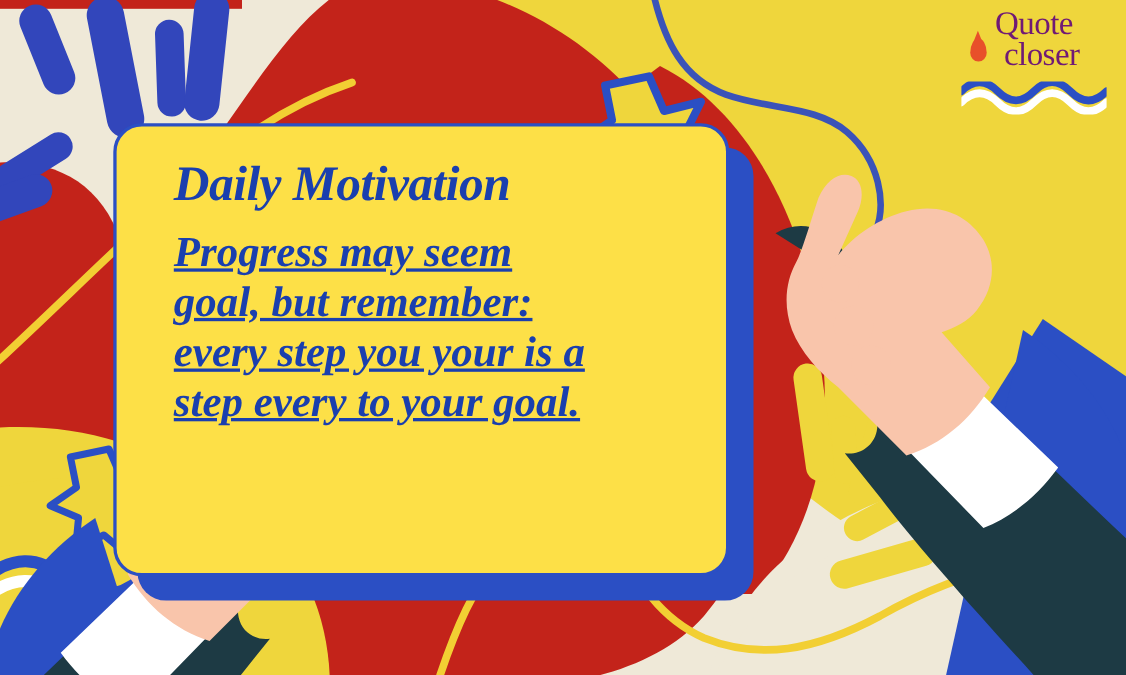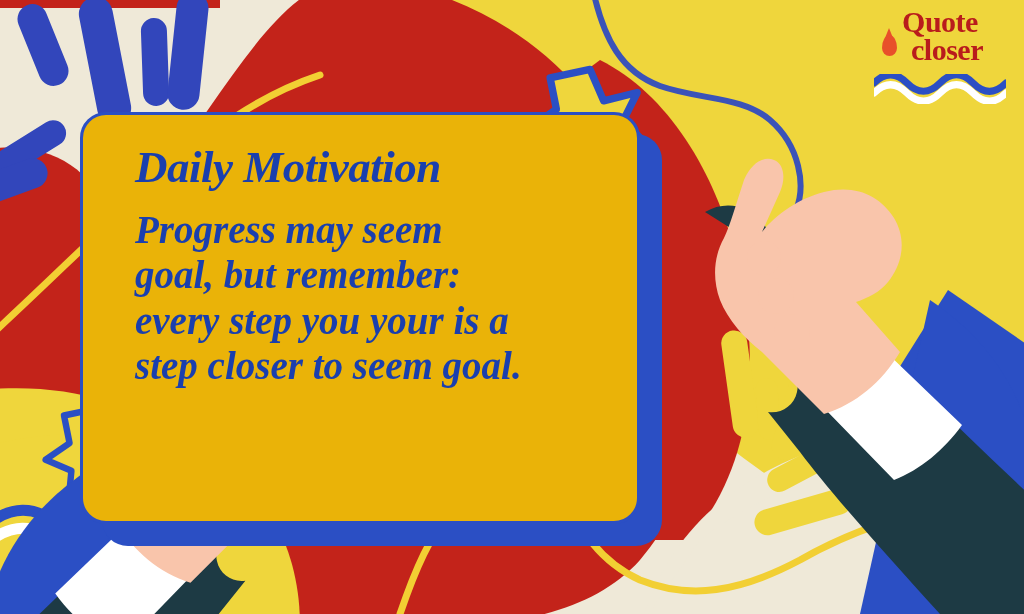--- a/index.html
+++ b/index.html
@@ -21,25 +21,25 @@
     top: 0;
     width: 1024px;
     height: 614px;
     display: block;
   }
   #fg-svg { pointer-events: none; }
 
   
   #quote-card {
     position: absolute;
-    left: 80px;
+    left: 103px;
     top: 112px;
     width: 560px;
     height: 412px;
-    background: #eab308;
+    background: #fde047;
     border: 3px solid #2b4fc4;
     border-radius: 26px;
     box-shadow: 22px 22px 0 0 #2b4fc4;
     box-sizing: border-box;
     z-index: 5;
   }
   #card-inner {
     position: absolute;
     left: 0; top: 0;
     width: 100%; height: 100%;
@@ -57,38 +57,39 @@
     white-space: nowrap;
   }
   #card-quote {
     font-size: 39px;
     font-weight: bold;
     font-style: italic;
     color: #1a3fae;
     line-height: 1.17;
     margin: 0;
     max-width: 470px;
+    text-decoration: underline;
   }
 
   
   #logo {
     position: absolute;
     right: 14px;
     top: 8px;
     width: 140px;
     height: 100px;
     z-index: 8;
     text-align: center;
   }
   #logo-wordmark {
     position: relative;
     line-height: 0.92;
-    color: #b91c1c;
+    color: #701a75;
     font-family: "Liberation Serif", "DejaVu Serif", serif;
-    font-weight: bold;
+    font-weight: normal;
     font-size: 30px;
     letter-spacing: -0.5px;
   }
   #logo-line-1 { display: block; font-size: 30px; }
   #logo-line-2 { display: block; font-size: 30px; padding-left: 14px; }
   #logo-drop {
     position: absolute;
     left: 12px;
     top: 27px;
     width: 15px;
@@ -187,21 +188,21 @@
     </g>
   </svg>
 
   <div id="quote-card">
     <div id="card-inner">
       <h1 id="card-title">Daily Motivation</h1>
       <p id="card-quote">
         <span>Progress may seem</span><br>
         <span>goal, but remember:</span><br>
         <span>every step you your is a</span><br>
-        <span>step closer to seem goal.</span>
+        <span>step every to your goal.</span>
       </p>
     </div>
   </div>
 
   <svg id="fg-svg" viewBox="0 0 1024 614">
     <g>
 
       <g transform="translate(590,124) scale(1.05)">
         <path d="M 0 -52 L 13 -22 L 45 -30 L 32 -4 L 52 18 L 21 22 L 19 53 L -5 33 L -33 48 L -30 16 L -58 4 L -32 -14 L -38 -44 Z" fill="#efd63c" stroke="#2b4fc4" stroke-width="7" stroke-linejoin="round"></path>
       </g>

